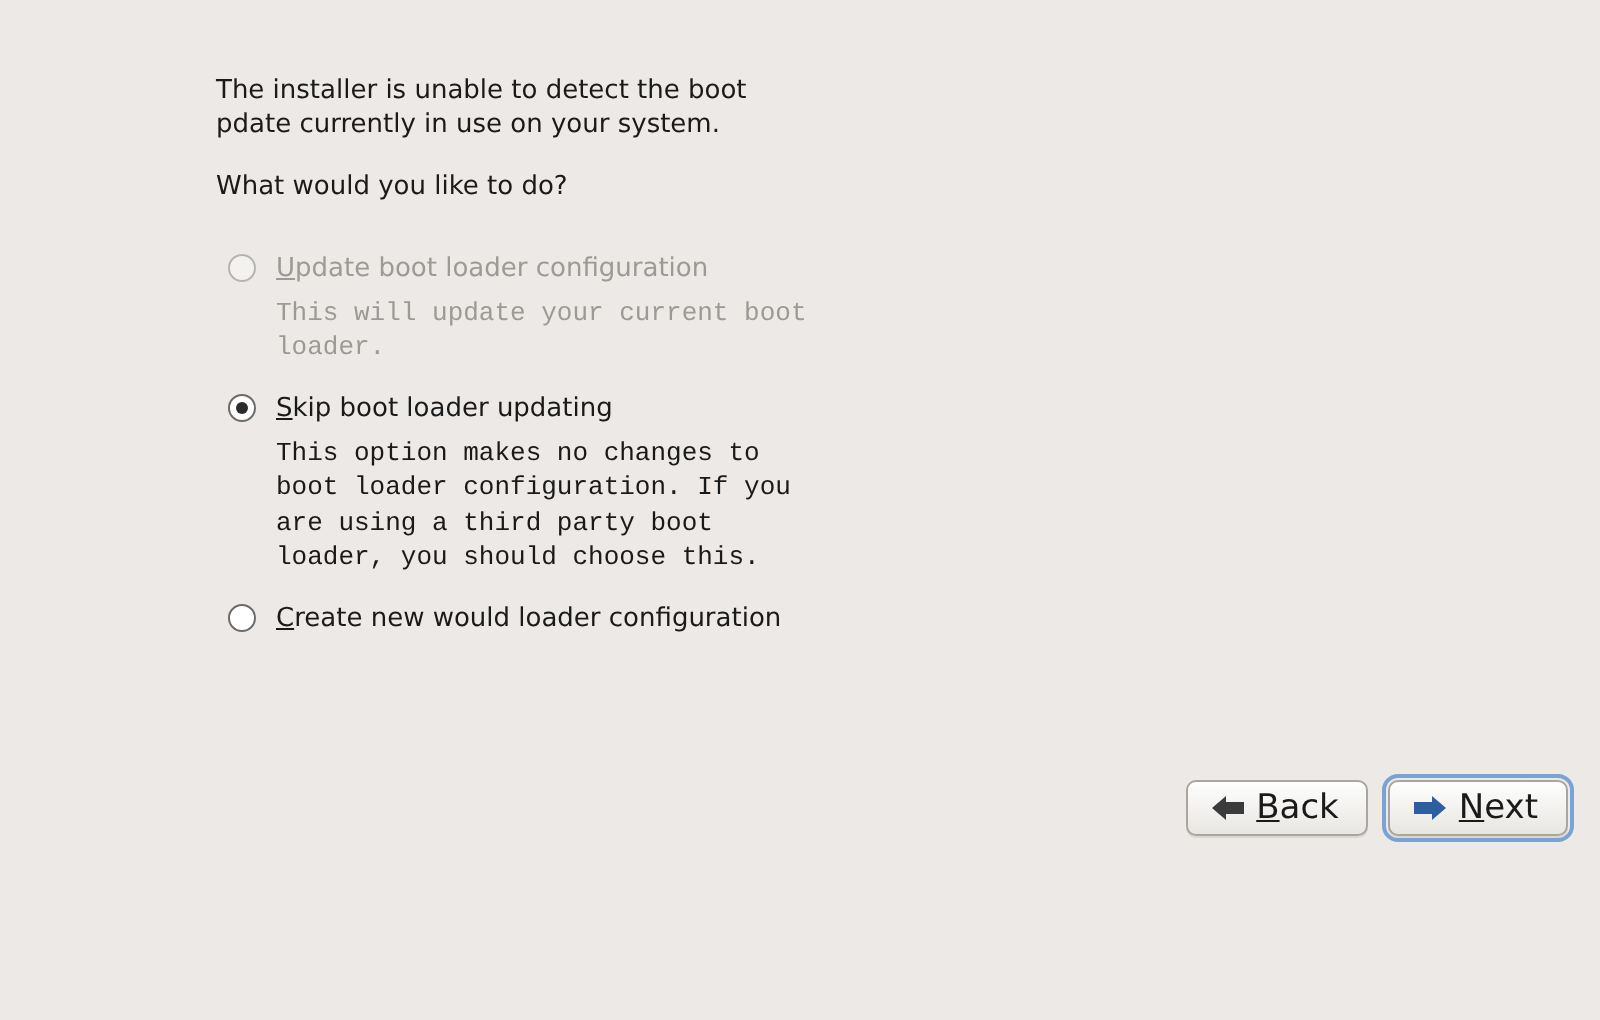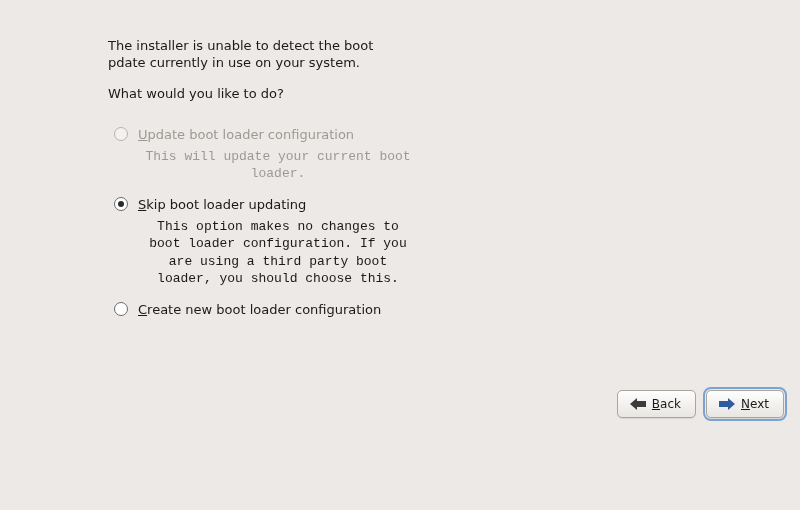--- a/index.html
+++ b/index.html
@@ -17,21 +17,21 @@
     width: 800px; height: 436px;
   }
   .content {
     position: absolute;
     left: 108px;
     top: 38px;
     width: 430px;
   }
   .para { margin-bottom: 14px; line-height: 1.3; }
   .prompt { margin-bottom: 24px; }
-  .options { margin-left: 6px; text-align: center; }
+  .options { margin-left: 6px; }
   .option { margin-bottom: 14px; }
   .opt-head {
     display: flex;
     align-items: center;
     gap: 10px;
     margin-bottom: 6px;
   }
   .desc {
     margin-left: 24px;
     width: 280px;
@@ -73,21 +73,21 @@
     display: inline-flex;
     align-items: center;
     gap: 6px;
     padding: 4px 14px 5px 12px;
     min-width: 78px;
     height: 28px;
     background: linear-gradient(#fefefe, #e8e6e2);
     border: 1px solid #a9a59f;
     border-radius: 5px;
     box-shadow: 0 1px 0 rgba(0,0,0,0.08);
-    font-size: 12px;
+    font-size: 17px;
     color: #1a1a1a;
     cursor: pointer;
     user-select: none;
   }
   .btn.default {
     outline: 2px solid #7aa3d4;
     outline-offset: 1px;
     align-items: center;
   }
   .btn .icon { display: inline-flex; }
@@ -128,21 +128,21 @@
             <span class="mnemonic">S</span><span>kip boot loader updating</span>
           </span>
         </div>
         <div class="desc">This option makes no changes to boot loader configuration.  If you are using a third party boot loader, you should choose this.</div>
       </div>
 
       <div class="option">
         <div class="opt-head">
           <span class="radio"></span>
           <span class="opt-label">
-            <span class="mnemonic">C</span><span>reate new boot loader configuration</span>
+            <span class="mnemonic">C</span><span>reate new would loader configuration</span>
           </span>
         </div>
       </div>
 
     </div>
   </div>
 
   <div class="footer">
     <div class="btn">
       <span class="icon">

